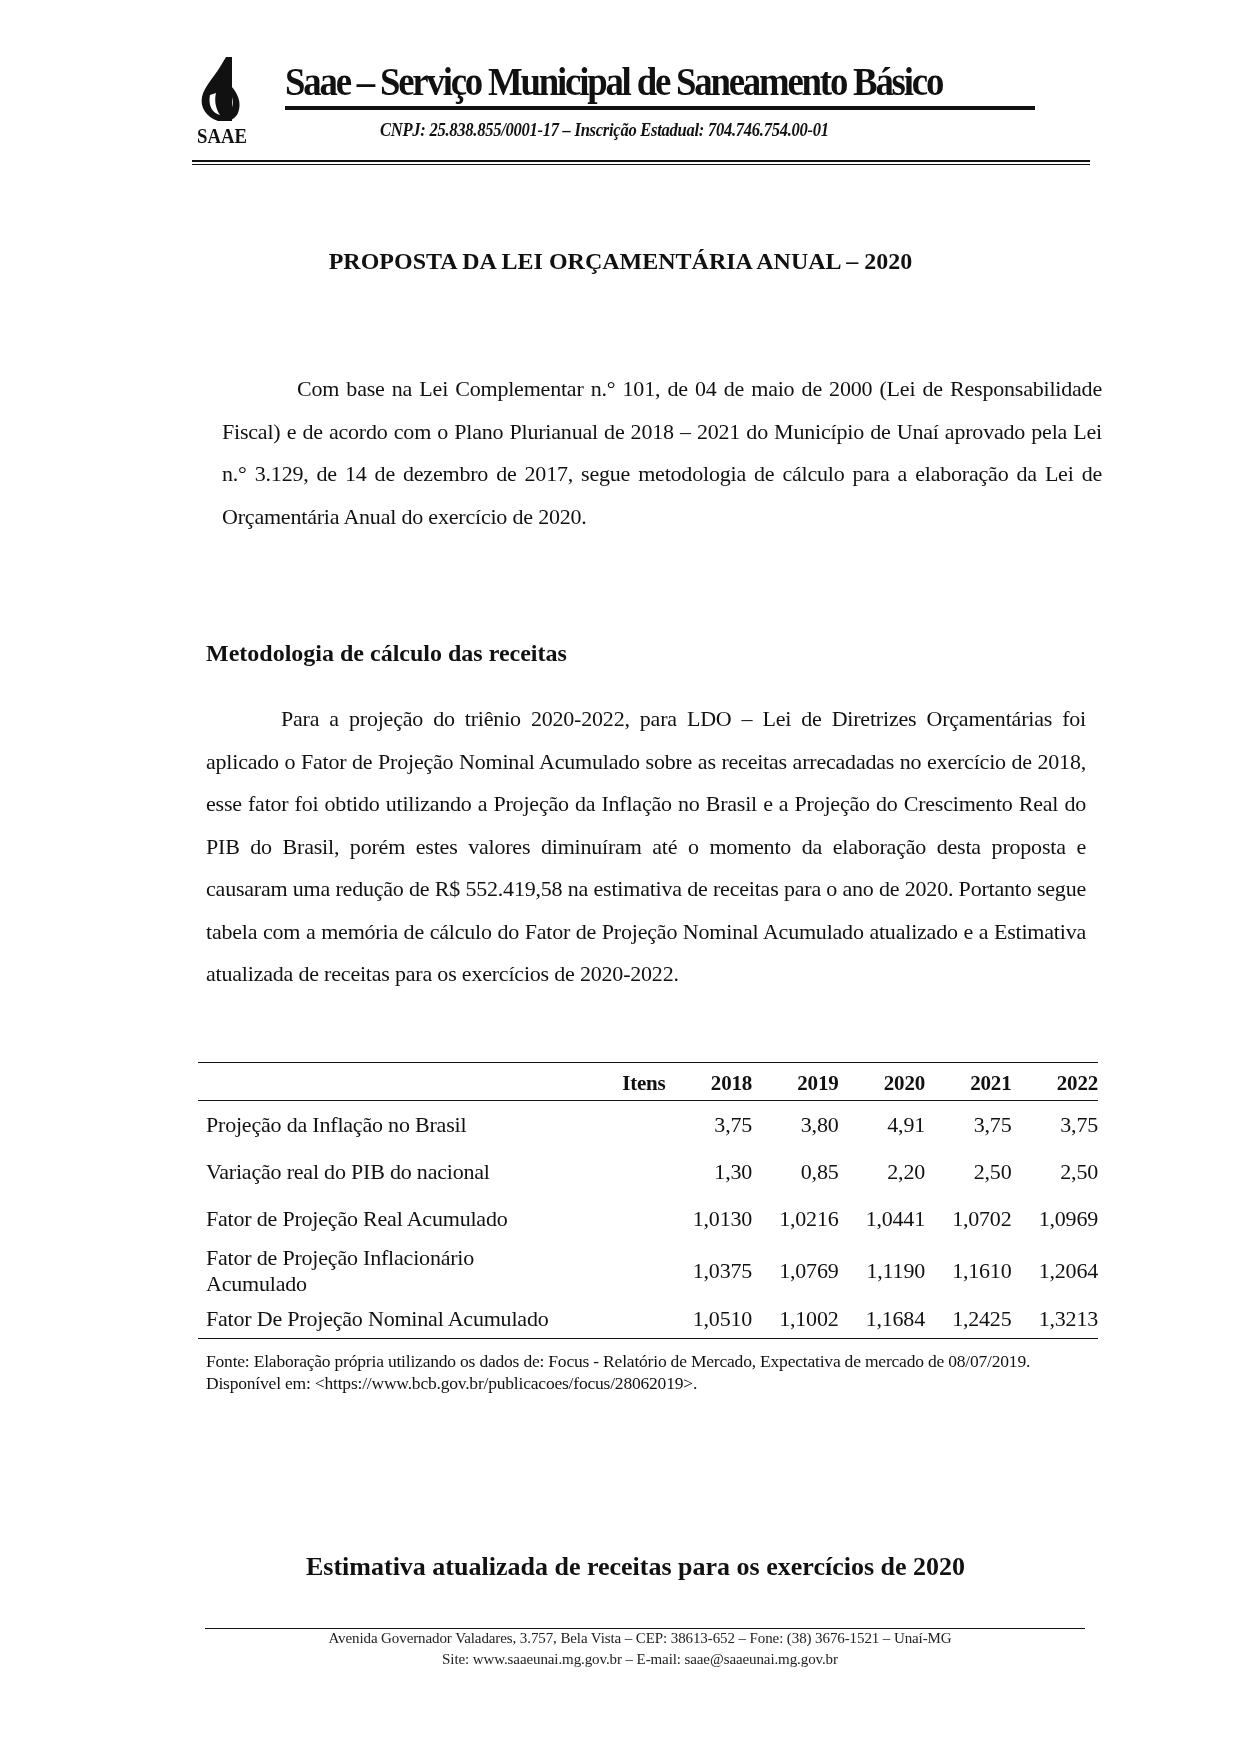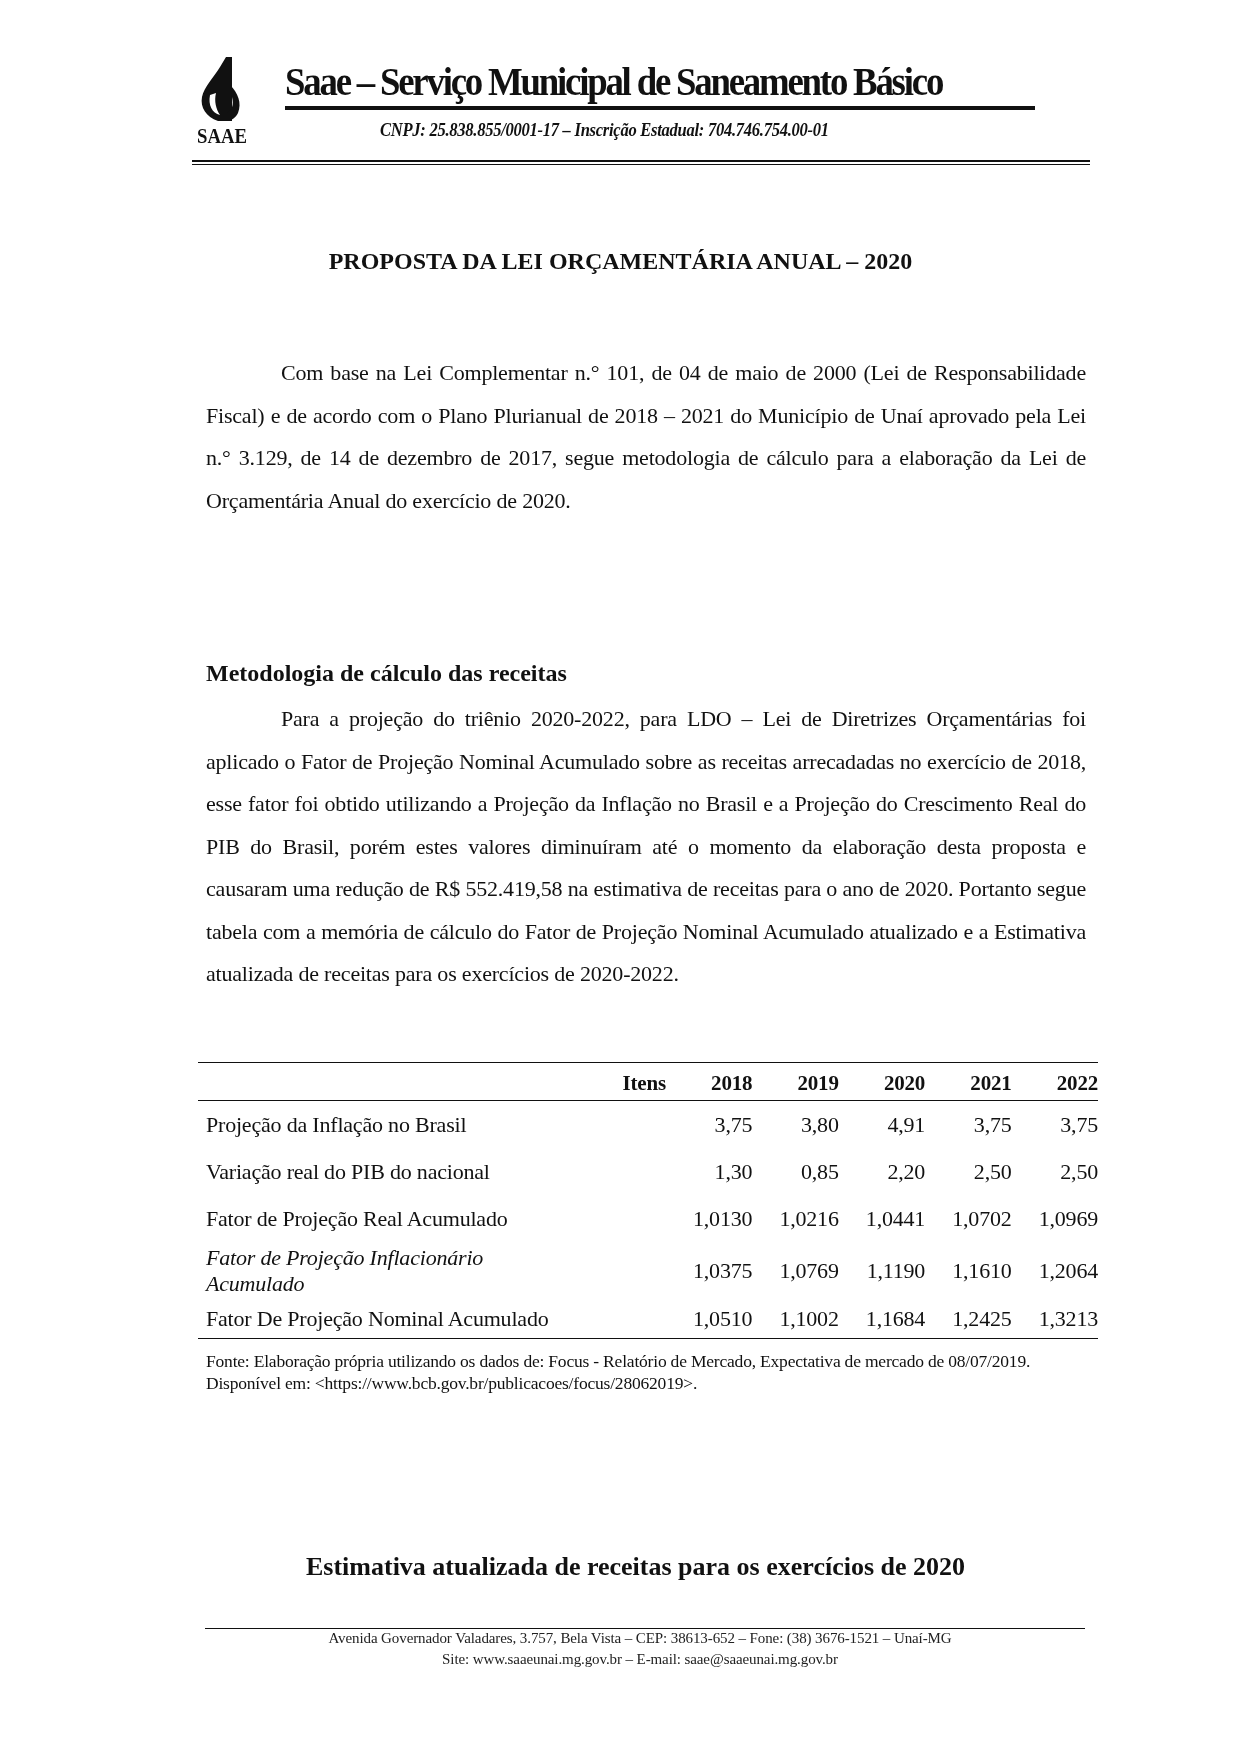--- a/index.html
+++ b/index.html
@@ -94,21 +94,21 @@
       line-height: 42.5px;
       text-align: justify;
       text-indent: 75px;
       letter-spacing: -0.2px;
     }
     .p1 { top: 352px; }
     .p2 { top: 698px; }
     .section-heading {
       position: absolute;
       left: 206px;
-      top: 660px;
+      top: 640px;
       font-weight: bold;
       font-size: 24px;
       white-space: nowrap;
     }
     
     .table-wrap {
       position: absolute;
       left: 198px;
       top: 1062px;
       width: 900px;
@@ -204,21 +204,21 @@
     </svg>
   </div>
 
   <div class="org-title">Saae – Serviço Municipal de Saneamento Básico</div>
   <div class="org-underline"></div>
   <div class="org-ids">CNPJ: 25.838.855/0001-17 – Inscrição Estadual: 704.746.754.00-01</div>
   <div class="header-rule"></div>
 
   <div class="doc-title">PROPOSTA DA LEI ORÇAMENTÁRIA ANUAL – 2020</div>
 
-  <p class="para p1" style="margin:0">Com base na Lei Complementar n.° 101, de 04 de maio de 2000 (Lei de Responsabilidade Fiscal) e de acordo com o Plano Plurianual de 2018 – 2021 do Município de Unaí aprovado pela Lei n.° 3.129, de 14 de dezembro de 2017, segue metodologia de cálculo para a elaboração da Lei de Orçamentária Anual do exercício de 2020.</p>
+  <p class="para p1" style="margin:16px">Com base na Lei Complementar n.° 101, de 04 de maio de 2000 (Lei de Responsabilidade Fiscal) e de acordo com o Plano Plurianual de 2018 – 2021 do Município de Unaí aprovado pela Lei n.° 3.129, de 14 de dezembro de 2017, segue metodologia de cálculo para a elaboração da Lei de Orçamentária Anual do exercício de 2020.</p>
 
   <div class="section-heading">Metodologia de cálculo das receitas</div>
 
   <p class="para p2" style="margin:0">Para a projeção do triênio 2020-2022, para LDO – Lei de Diretrizes Orçamentárias foi aplicado o Fator de Projeção Nominal Acumulado sobre as receitas arrecadadas no exercício de 2018, esse fator foi obtido utilizando a Projeção da Inflação no Brasil e a Projeção do Crescimento Real do PIB do Brasil, porém estes valores diminuíram até o momento da elaboração desta proposta e causaram uma redução de R$ 552.419,58 na estimativa de receitas para o ano de 2020. Portanto segue tabela com a memória de cálculo do Fator de Projeção Nominal Acumulado atualizado e a Estimativa atualizada de receitas para os exercícios de 2020-2022.</p>
 
   <div class="table-wrap">
     <table class="data-table">
       <thead>
         <tr>
           <th>Itens</th>
@@ -248,21 +248,21 @@
         </tr>
         <tr>
           <td class="item">Fator de Projeção Real Acumulado</td>
           <td class="num">1,0130</td>
           <td class="num">1,0216</td>
           <td class="num">1,0441</td>
           <td class="num">1,0702</td>
           <td class="num">1,0969</td>
         </tr>
         <tr class="tall">
-          <td class="item" style="padding-right:140px;font-style:italic;">Fator de Projeção Inflacionário Acumulado</td>
+          <td class="item" style="padding-right:140px;">Fator de Projeção Inflacionário Acumulado</td>
           <td class="num">1,0375</td>
           <td class="num">1,0769</td>
           <td class="num">1,1190</td>
           <td class="num">1,1610</td>
           <td class="num">1,2064</td>
         </tr>
         <tr>
           <td class="item">Fator De Projeção Nominal Acumulado</td>
           <td class="num">1,0510</td>
           <td class="num">1,1002</td>

